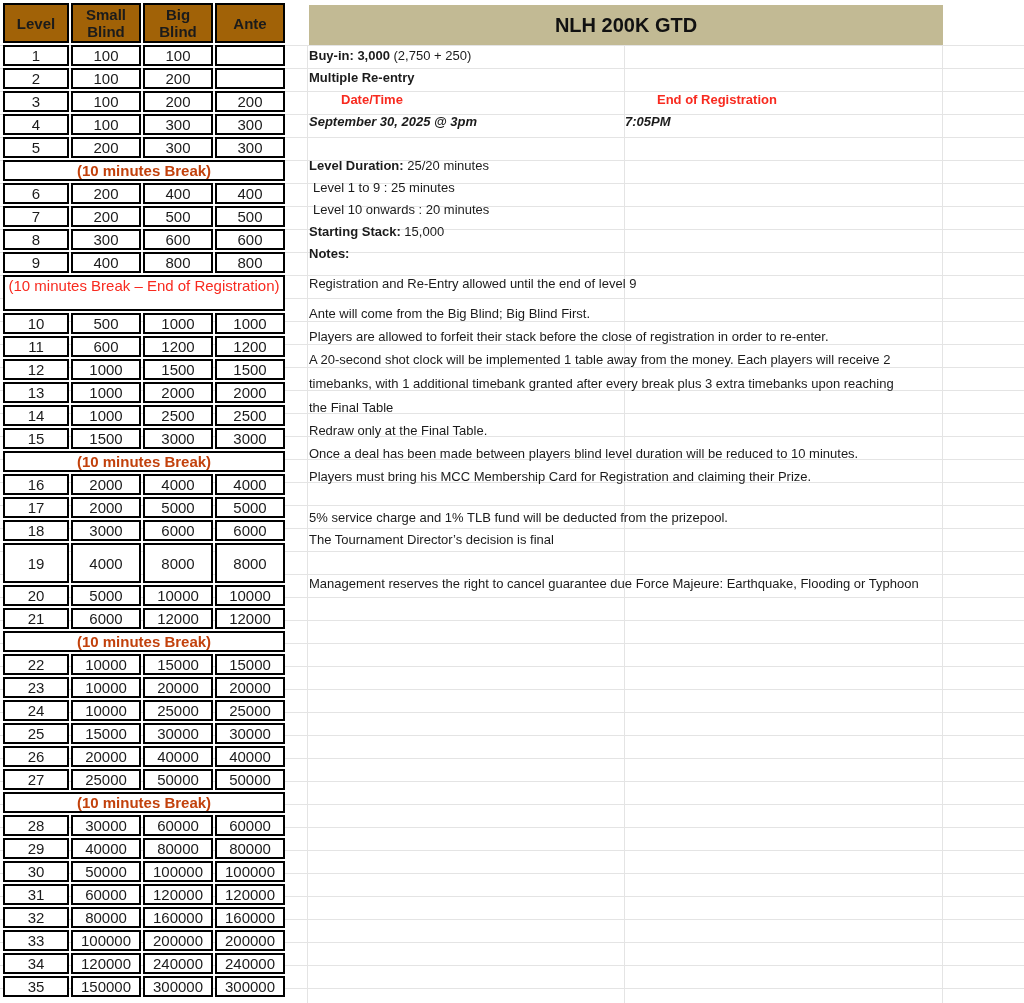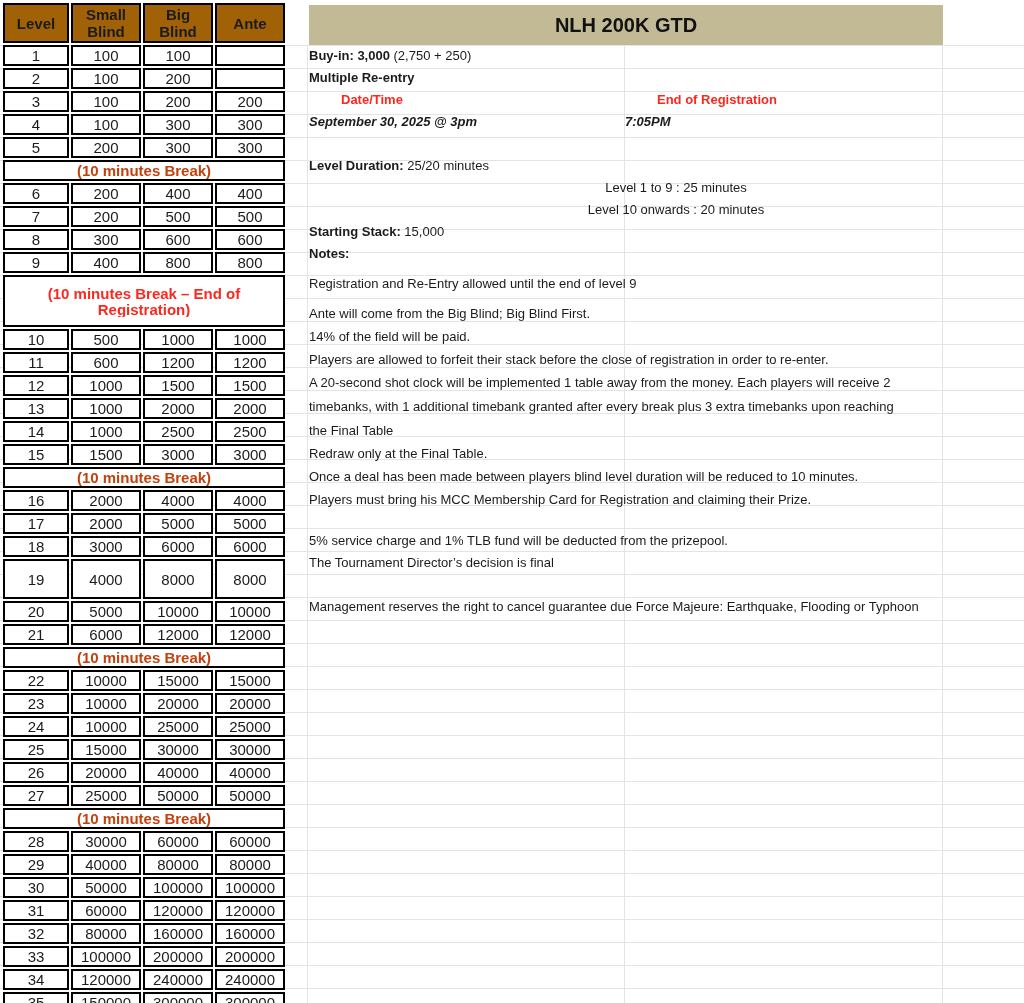--- a/index.html
+++ b/index.html
@@ -25,40 +25,40 @@
   table.blind th, table.blind td{
     border:2px solid #000;background:#fff;
     text-align:center;vertical-align:middle;
     font-size:15px;line-height:17px;height:17px;padding:0 1px;
   }
   table.blind th{
     background:#a16207;font-weight:bold;height:36px;line-height:17px;
   }
   .col-level{width:60px}.col-sb{width:64px}.col-bb{width:64px}.col-ante{width:64px}
   tr.break td{color:#c2410c;font-weight:bold;}
-  tr.break2 td{color:#f82a1f;font-weight:bold;height:29px;padding:8px;}
+  tr.break2 td{color:#f82a1f;font-weight:normal;height:29px;padding:0;}
   tr.break2 .clip{height:31px;overflow:hidden;line-height:16px;padding-top:1px;}
   tr.tallrow td{height:36px;}
 
   
   .info-panel{position:absolute;left:309px;top:5px;width:714px;z-index:1;}
   .title-band{
     width:634px;height:40px;background:#c2ba94;
     display:flex;align-items:center;justify-content:center;
     font-weight:bold;font-size:20px;color:#111;
   }
   .info-rows{padding-top:0;}
   .info-row{position:relative;height:22px;line-height:22px;font-size:13px;white-space:nowrap;}
   .info-row.h23{height:23px;line-height:23px;}
   .info-row.h24{height:24px;line-height:24px;}
   .info-row.tall{height:30px;line-height:22px;padding-top:8px;box-sizing:border-box;height:30px;}
   .info-row.tall{height:30px;}
   .info-row.gap{margin-top:18px;}
   .info-row.blank{height:22px;}
-  .info-row.indent{padding-left:20px;text-align:center;}
+  .info-row.indent{padding-left:4px;}
   .s-b{font-weight:bold;}
   .s-rb{font-weight:bold;color:#f82a1f;margin-left:32px;}
   .s-bi{font-weight:bold;font-style:italic;}
   .s-right{position:absolute;left:316px;top:0;}
 </style>
 </head>
 <body>
 
 <div class="grid-h"></div>
 <div class="vline" style="left:307px"></div>
@@ -315,21 +315,20 @@
       <div class="info-row"><span class="s-rb">Date/Time</span><span class="s-rb s-right">End of Registration</span></div>
       <div class="info-row"><span class="s-bi">September 30, 2025 @ 3pm</span><span class="s-bi s-right">7:05PM</span></div>
       <div class="info-row blank"></div>
       <div class="info-row"><span class="s-b">Level Duration:</span><span class=""> 25/20 minutes</span></div>
       <div class="info-row indent"><span class="">Level 1 to 9 : 25 minutes</span></div>
       <div class="info-row indent"><span class="">Level 10 onwards : 20 minutes</span></div>
       <div class="info-row"><span class="s-b">Starting Stack:</span><span class=""> 15,000</span></div>
       <div class="info-row"><span class="s-b">Notes:</span></div>
       <div class="info-row tall"><span class="">Registration and Re-Entry allowed until the end of level 9</span></div>
       <div class="info-row tall"><span class="">Ante will come from the Big Blind; Big Blind First.</span></div>
-      <div class="info-row h23"><span class="">14% of the field will be paid.</span></div>
       <div class="info-row h23"><span class="">Players are allowed to forfeit their stack before the close of registration in order to re-enter.</span></div>
       <div class="info-row h24"><span class="">A 20-second shot clock will be implemented 1 table away from the money. Each players will receive 2</span></div>
       <div class="info-row h24"><span class="">timebanks, with 1 additional timebank granted after every break plus 3 extra timebanks upon reaching</span></div>
       <div class="info-row h24"><span class="">the Final Table</span></div>
       <div class="info-row"><span class="">Redraw only at the Final Table.</span></div>
       <div class="info-row h23"><span class="">Once a deal has been made between players blind level duration will be reduced to 10 minutes.</span></div>
       <div class="info-row h23"><span class="">Players must bring his MCC Membership Card for Registration and claiming their Prize.</span></div>
       <div class="info-row h23 gap"><span class="">5% service charge and 1% TLB fund will be deducted from the prizepool.</span></div>
       <div class="info-row"><span class="">The Tournament Director’s decision is final</span></div>
       <div class="info-row blank"></div>

